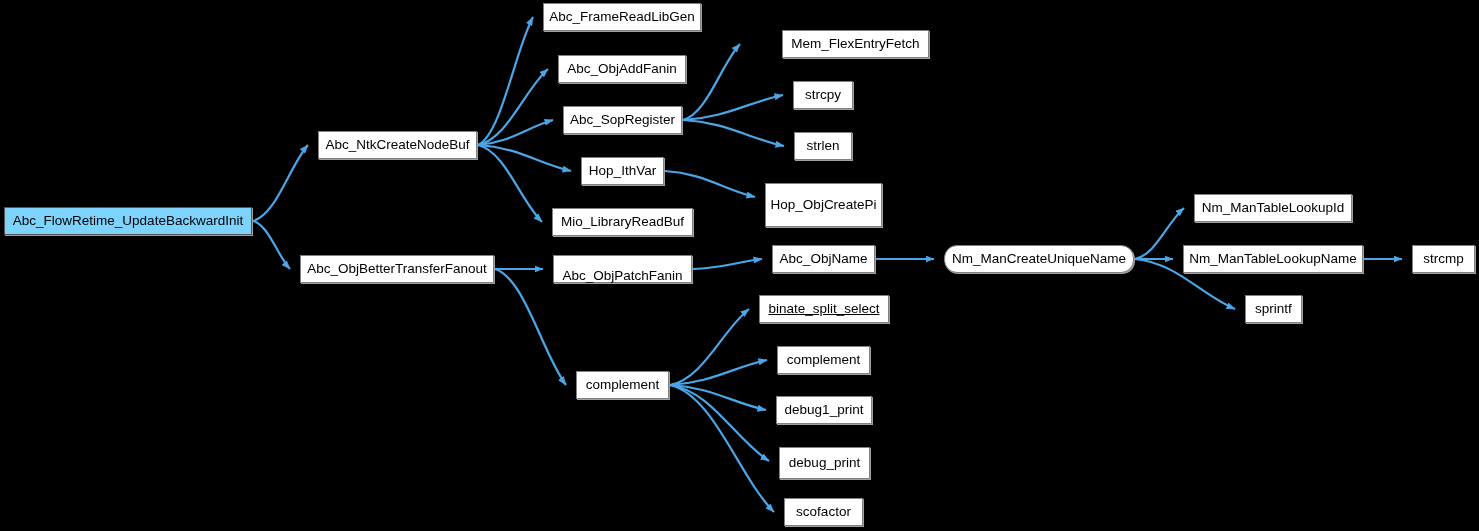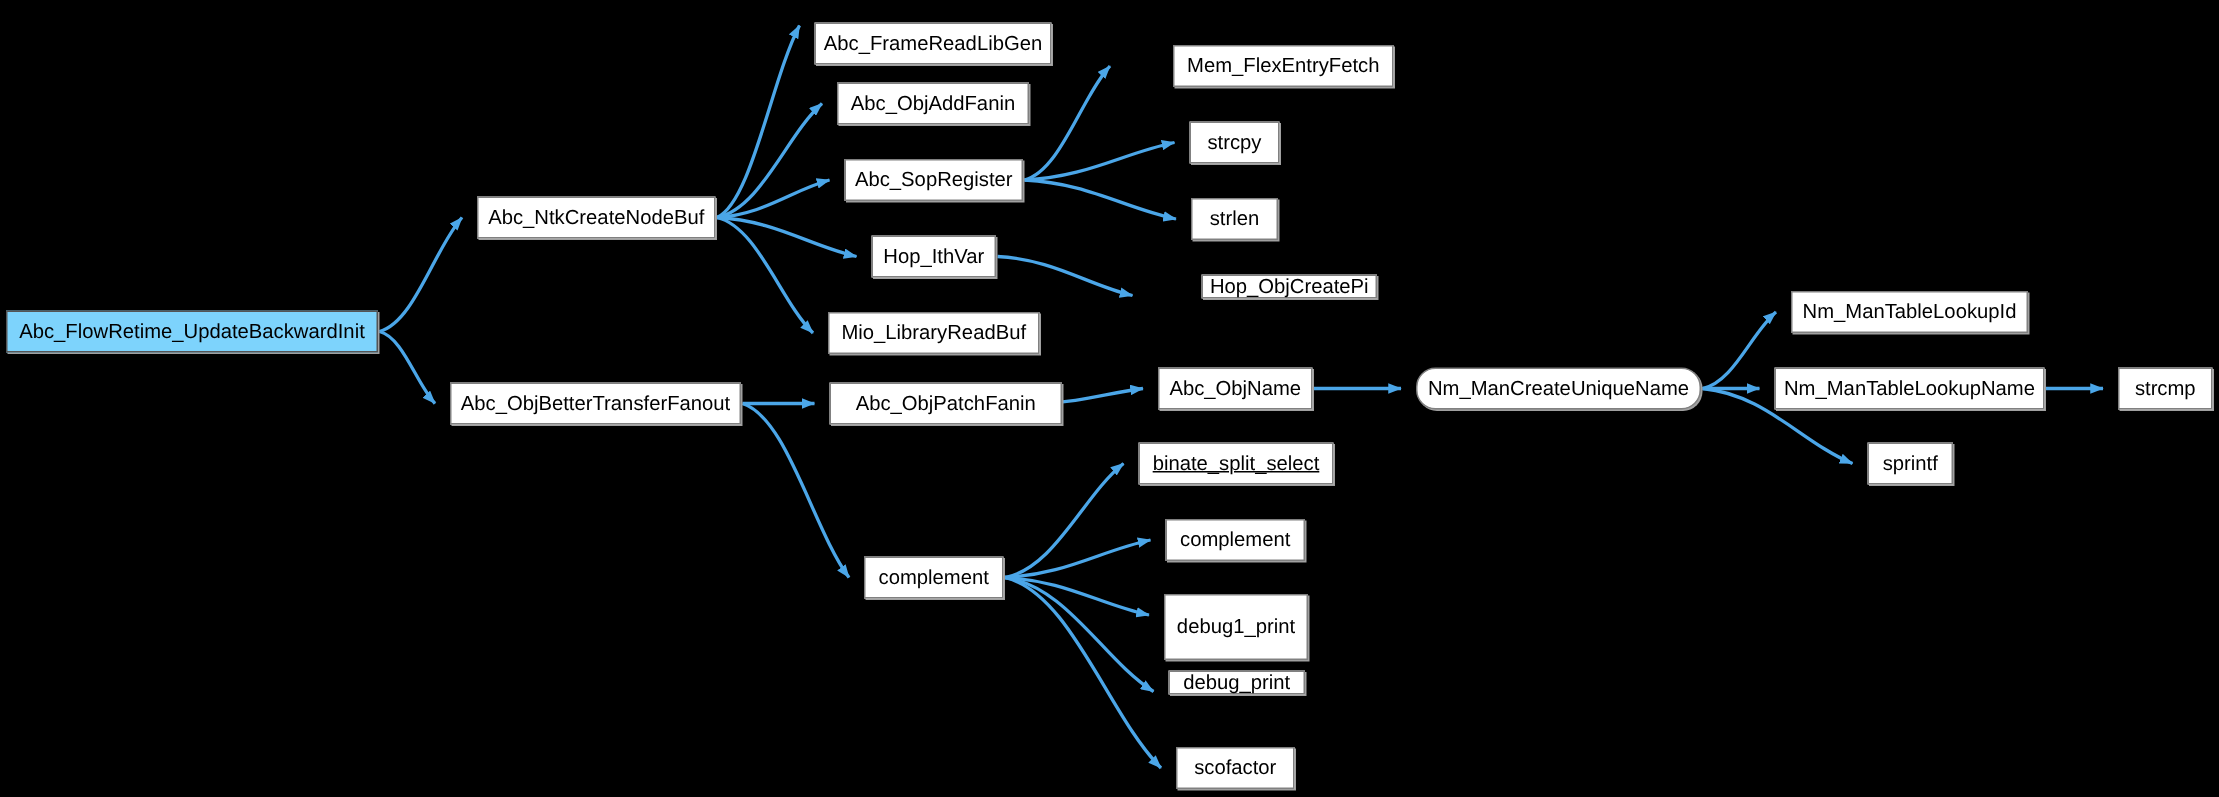--- a/index.html
+++ b/index.html
@@ -83,21 +83,21 @@
         <path d="M 670 385 C 713.68 395.16, 738.64 476.44, 774 512" fill="none" stroke="#4ba6e8" stroke-width="2.2" marker-end="url(#arrowhead)"></path>
       </g>
   </svg>
   <div id="node-layer">
       <div class="node root" style="left: 4px; top: 207px; width: 248px; height: 28px;">
         <span class="node-label">Abc_FlowRetime_UpdateBackwardInit</span>
       </div>
       <div class="node" style="left: 318px; top: 131px; width: 159px; height: 28px;">
         <span class="node-label">Abc_NtkCreateNodeBuf</span>
       </div>
-      <div class="node" style="left: 543px; top: 3px; width: 158px; height: 28px; margin-top: 12px;">
+      <div class="node" style="left: 543px; top: 3px; width: 158px; height: 28px;">
         <span class="node-label">Abc_FrameReadLibGen</span>
       </div>
       <div class="node" style="left: 558px; top: 55px; width: 128px; height: 28px;">
         <span class="node-label">Abc_ObjAddFanin</span>
       </div>
       <div class="node" style="left: 563px; top: 106px; width: 119px; height: 28px;">
         <span class="node-label">Abc_SopRegister</span>
       </div>
       <div class="node" style="left: 581px; top: 157px; width: 83px; height: 28px;">
         <span class="node-label">Hop_IthVar</span>
@@ -107,27 +107,27 @@
       </div>
       <div class="node" style="left: 782px; top: 30px; width: 147px; height: 28px;">
         <span class="node-label">Mem_FlexEntryFetch</span>
       </div>
       <div class="node" style="left: 793px; top: 81px; width: 60px; height: 28px;">
         <span class="node-label">strcpy</span>
       </div>
       <div class="node" style="left: 794px; top: 132px; width: 58px; height: 28px;">
         <span class="node-label">strlen</span>
       </div>
-      <div class="node" style="left: 765px; top: 183px; width: 117px; height: 16px; margin-left: 36px;">
+      <div class="node" style="left: 765px; top: 183px; width: 117px; height: 44px;">
         <span class="node-label">Hop_ObjCreatePi</span>
       </div>
       <div class="node" style="left: 300px; top: 255px; width: 194px; height: 28px;">
         <span class="node-label">Abc_ObjBetterTransferFanout</span>
       </div>
-      <div class="node" style="left: 553px; top: 255px; width: 155px; height: 28px;">
+      <div class="node" style="left: 553px; top: 255px; width: 139px; height: 28px; align-items: flex-end;">
         <span class="node-label">Abc_ObjPatchFanin</span>
       </div>
       <div class="node" style="left: 772px; top: 245px; width: 103px; height: 28px;">
         <span class="node-label">Abc_ObjName</span>
       </div>
       <div class="node" style="left: 944px; top: 245px; width: 190px; height: 28px; border-radius: 13px;">
         <span class="node-label">Nm_ManCreateUniqueName</span>
       </div>
       <div class="node" style="left: 1194px; top: 194px; width: 158px; height: 28px;">
         <span class="node-label">Nm_ManTableLookupId</span>
@@ -143,23 +143,23 @@
       </div>
       <div class="node" style="left: 576px; top: 371px; width: 93px; height: 28px;">
         <span class="node-label">complement</span>
       </div>
       <div class="node" style="left: 759px; top: 295px; width: 130px; height: 28px; text-decoration: underline;">
         <span class="node-label">binate_split_select</span>
       </div>
       <div class="node" style="left: 777px; top: 346px; width: 93px; height: 28px;">
         <span class="node-label">complement</span>
       </div>
-      <div class="node" style="left: 776px; top: 396px; width: 96px; height: 44px;">
+      <div class="node" style="left: 776px; top: 396px; width: 96px; height: 28px;">
         <span class="node-label">debug1_print</span>
       </div>
-      <div class="node" style="left: 779px; top: 447px; width: 91px; height: 16px;">
+      <div class="node" style="left: 779px; top: 447px; width: 91px; height: 32px;">
         <span class="node-label">debug_print</span>
       </div>
       <div class="node" style="left: 784px; top: 498px; width: 79px; height: 28px;">
         <span class="node-label">scofactor</span>
       </div>
     </div>
 </div>
 
 </body></html>

